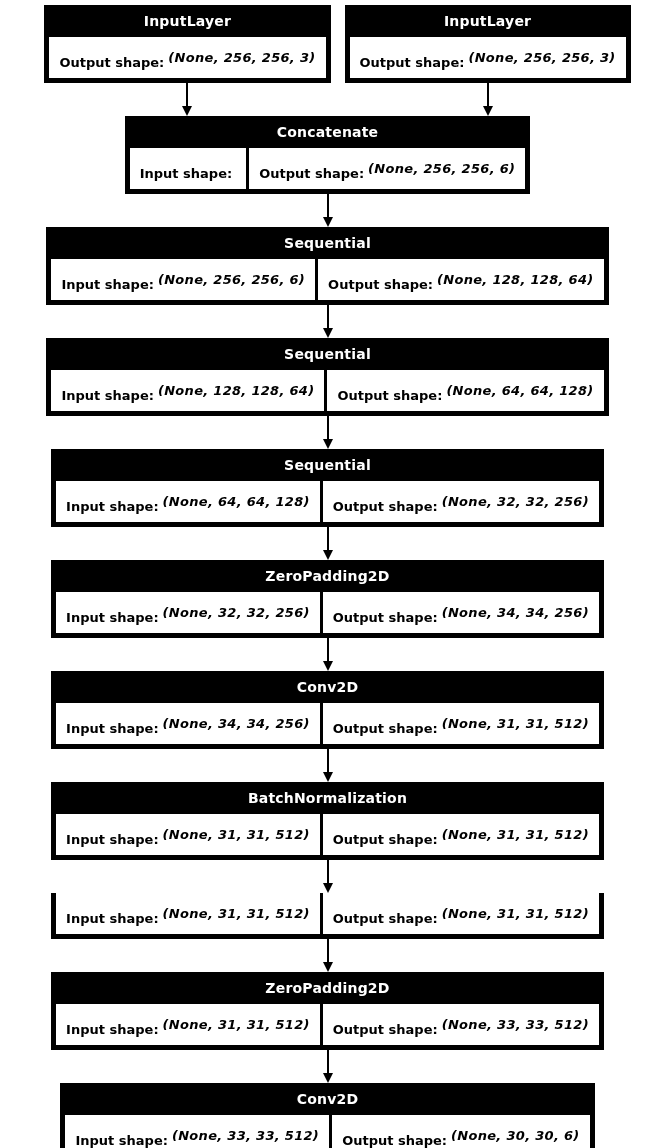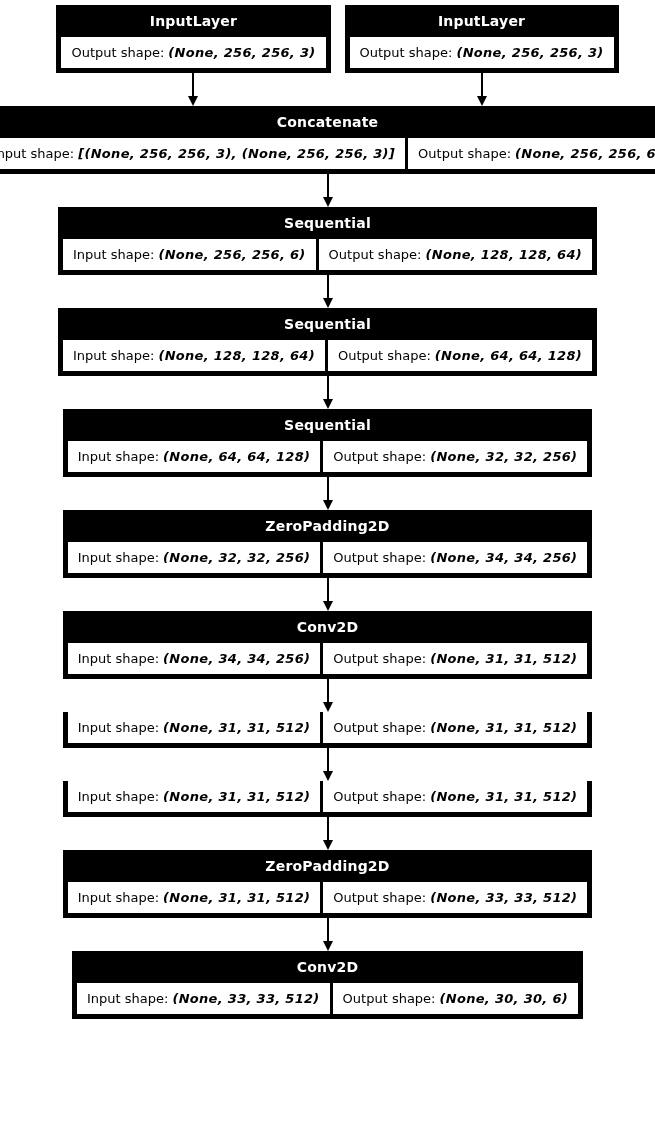--- a/index.html
+++ b/index.html
@@ -28,21 +28,21 @@
   .node-cells { display: flex; gap: 3px; justify-content: center; }
   .cell {
     background: #ffffff;
     color: #000000;
     font-size: 13px;
     padding: 8px 10px;
     white-space: nowrap;
     display: flex;
     align-items: center;
   }
-  .lbl { font-weight: normal; margin-right: 4px; }
+  .lbl { font-weight: bold; margin-right: 4px; margin-top: 10px; }
   .val { font-weight: bold; letter-spacing: 0.3px; font-style: italic; }
   .arrow {
     display: flex;
     flex-direction: column;
     align-items: center;
     height: 33px;
     width: 12px;
   }
   .arrow-shaft { width: 2px; flex: 1 1 auto; background: #000000; }
   .arrow-head {
@@ -88,21 +88,20 @@
           <div class="arrow-head"></div>
         </div>
     </div>
   </div>
 
   <div class="node">
     <div class="node-title">Concatenate</div>
     <div class="node-cells">
       <div class="cell">
         <span class="lbl">Input shape:</span>
-        <span class="val">[(None, 256, 256, 3), (None, 256, 256, 3)]</span>
       </div>
       <div class="cell">
         <span class="lbl">Output shape:</span>
         <span class="val">(None, 256, 256, 6)</span>
       </div>
     </div>
   </div>
   <div class="arrow">
       <div class="arrow-shaft"></div>
       <div class="arrow-head"></div>
@@ -192,20 +191,21 @@
         <span class="val">(None, 31, 31, 512)</span>
       </div>
     </div>
   </div>
   <div class="arrow">
       <div class="arrow-shaft"></div>
       <div class="arrow-head"></div>
     </div>
 
   <div class="node">
+    <div class="node-title">BatchNormalization</div>
     <div class="node-cells">
       <div class="cell">
         <span class="lbl">Input shape:</span>
         <span class="val">(None, 31, 31, 512)</span>
       </div>
       <div class="cell">
         <span class="lbl">Output shape:</span>
         <span class="val">(None, 31, 31, 512)</span>
       </div>
     </div>

